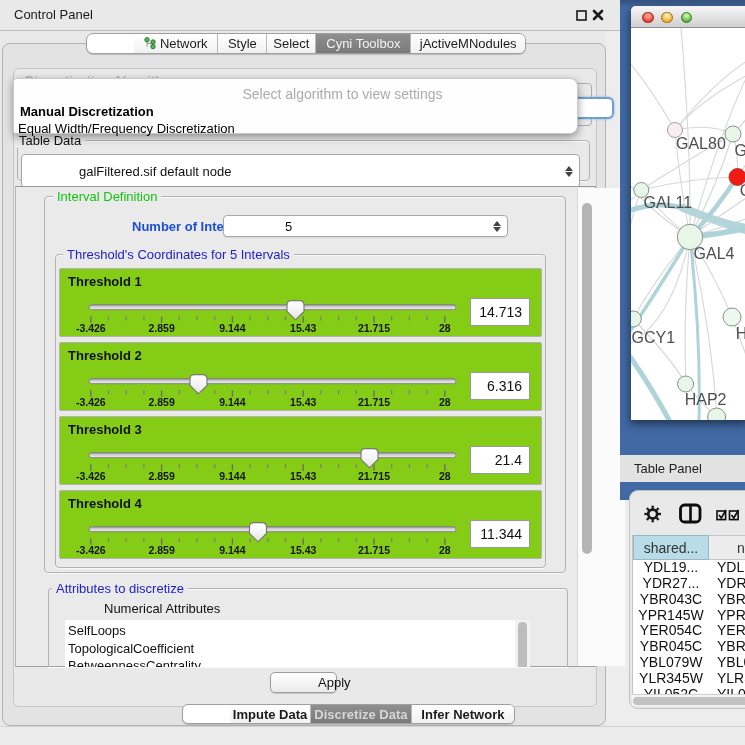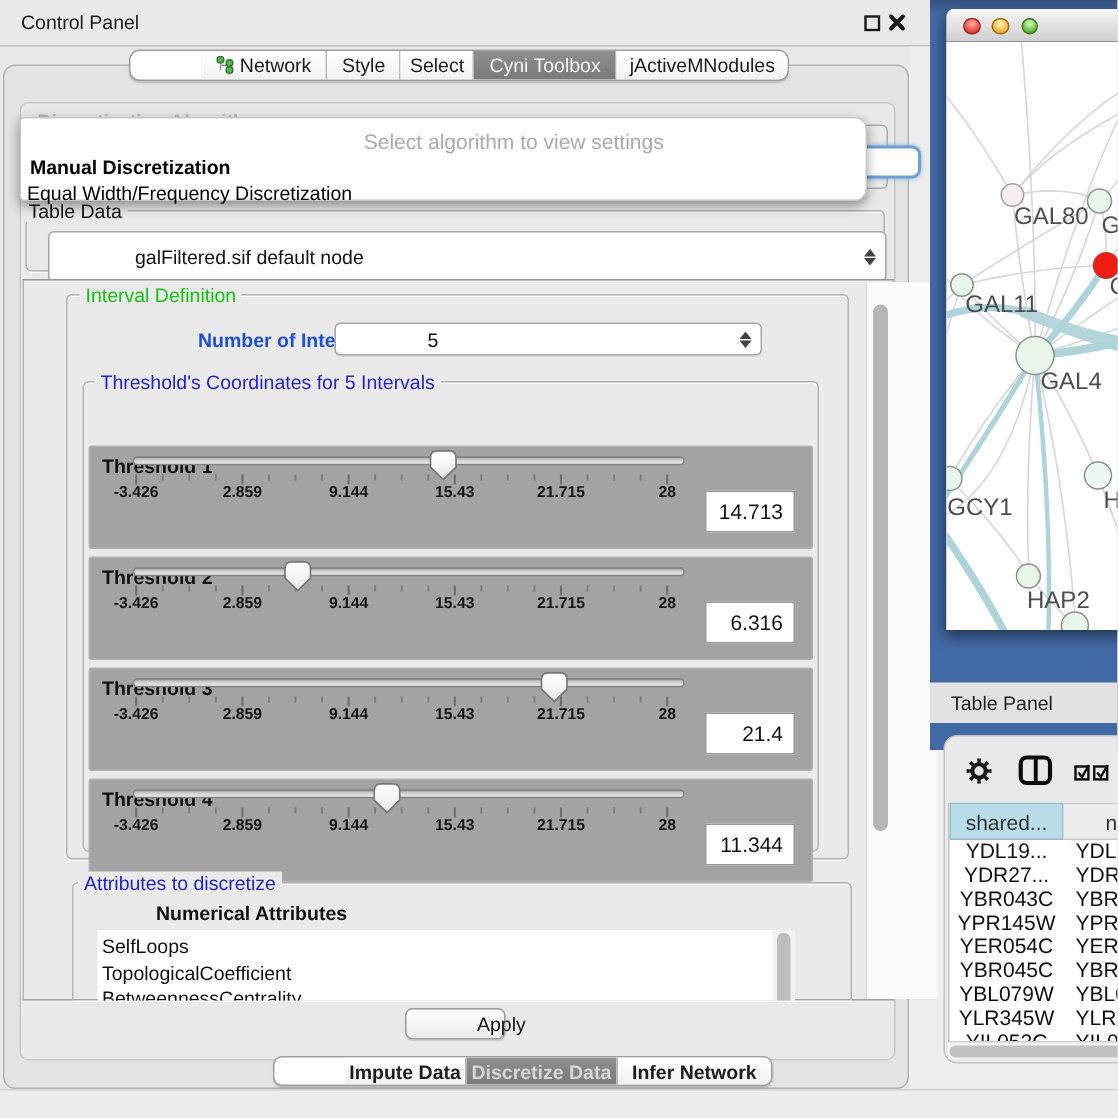--- a/index.html
+++ b/index.html
@@ -50,21 +50,21 @@
 #popup .it2 { position:absolute; left:4px; top:41.5px; font-size:13px; color:#000; }
 
 #focombo { left:563px; top:97px; width:24px; height:21.5px; border:2.5px solid #6f9ed2; border-radius:6px; background:#fff; z-index:6; box-shadow:0 0 3px #8fb6e0; }
 
 
 #viewport { left:15px; top:186px; width:581px; height:481px; background:#eaeaea;
   border-top:1px solid #999; border-left:1px solid #b5b5b5; border-right:1px solid #b0b0b0; border-bottom:1px solid #a2a2a2; }
 #vsb { left:577px; top:188px; width:19px; height:478px; background:#fbfbfb; border-left:1px solid #d8d8d8; }
 #vsb .thumb { position:absolute; left:4px; top:15px; width:10px; height:351px; border-radius:5px; background:#b5b5b5; }
 
-.tpanel { position:absolute; left:59px; width:483px; height:69px; background:#a3a3a3; border:1px solid #b2b2b2; border-radius:2px;margin-top:29px; }
+.tpanel { position:absolute; left:59px; width:483px; height:69px; background:#84cc16; border:1px solid #b2b2b2; border-radius:2px; }
 .ptitle { position:absolute; left:8px; top:5px; font-size:13px; font-weight:bold; color:#111; }
 .vbox { position:absolute; left:410px; top:29px; width:60px; height:28px; background:#fff; border:1px solid #989898;
   font-size:14px; color:#111; text-align:right; line-height:26px; padding-right:7px; }
 svg.sl { position:absolute; }
 
 #list { left:65px; top:620px; width:465px; height:47px; background:#fff; overflow:hidden; }
 #list .li { position:absolute; left:3px; font-size:13px; color:#111; }
 #lsb { position:absolute; right:0; top:0; width:15px; height:100%; background:#f2f2f2; }
 #lsb .thumb { position:absolute; left:3px; top:2px; width:9px; height:60px; border-radius:4px; background:#bdbdbd; }
 
@@ -131,21 +131,21 @@
   </div>
 
   <div class="abs" id="inner"></div>
   <div class="abs" id="dgroup"></div>
   <div class="abs" id="ghost">Discretization Algorithm</div>
   <div class="abs" id="focombo"></div>
 
   <div class="abs group" style="left:17px; top:140px; width:573px; height:40.5px">
     <div class="gtitle" style="left:-3px; top:-8px; background:#e9e9e9; color:#111">Table Data</div>
   </div>
-  <div class="abs combo" style="left:32px; top:154px; width:559px; height:34px">
+  <div class="abs combo" style="left:21px; top:154px; width:559px; height:34px">
     <span style="margin-left:10px">galFiltered.sif default node</span>
       <span class="arr"></span>
   </div>
 
   <div class="abs" id="viewport"></div>
 
   <div class="abs group" style="left:44px; top:196px; width:522px; height:377px">
     <div class="gtitle" style="left:8px; top:-8px; background:#eaeaea; color:#12c412">Interval Definition</div>
   </div>
   <div class="abs" style="left:85px; top:219px; font-size:13px; font-weight:bold; color:#1d4ed8">Number of Intervals</div>
@@ -310,21 +310,21 @@
       <text x="173.4" y="63.5" text-anchor="middle" font-size="10.5" font-weight="bold" fill="#151515">9.144</text>
       <text x="244.2" y="63.5" text-anchor="middle" font-size="10.5" font-weight="bold" fill="#151515">15.43</text>
       <text x="315.0" y="63.5" text-anchor="middle" font-size="10.5" font-weight="bold" fill="#151515">21.715</text>
       <text x="385.8" y="63.5" text-anchor="middle" font-size="10.5" font-weight="bold" fill="#151515">28</text>
       <path transform="translate(199.0,32.6)" d="M -8.5 4.5 Q -8.5 0 -4 0 L 4 0 Q 8.5 0 8.5 4.5 L 8.5 10.8 L 0 19.2 L -8.5 10.8 Z" fill="url(#thg)" stroke="#767676" stroke-width="1.1"></path>
     </svg>
 
   <div class="abs group" style="left:48px; top:588px; width:520px; height:79px; border-bottom:none; border-radius:4px 4px 0 0">
     <div class="gtitle" style="left:3px; top:-8px; background:#eaeaea; color:#2222cc">Attributes to discretize</div>
   </div>
-  <div class="abs" style="left:57px; top:601px; font-size:13px; font-weight:bold; color:#111">Numerical Attributes</div>
+  <div class="abs" style="left:57px; top:601px; font-size:13px; font-weight:normal; color:#111">Numerical Attributes</div>
   <div class="abs" id="list">
     <div class="li" style="top:3px">SelfLoops</div>
     <div class="li" style="top:20.5px">TopologicalCoefficient</div>
     <div class="li" style="top:38px">BetweennessCentrality</div>
     <div id="lsb">
         <div class="thumb"></div>
       </div>
   </div>
 
   <div class="abs" id="vsb">

